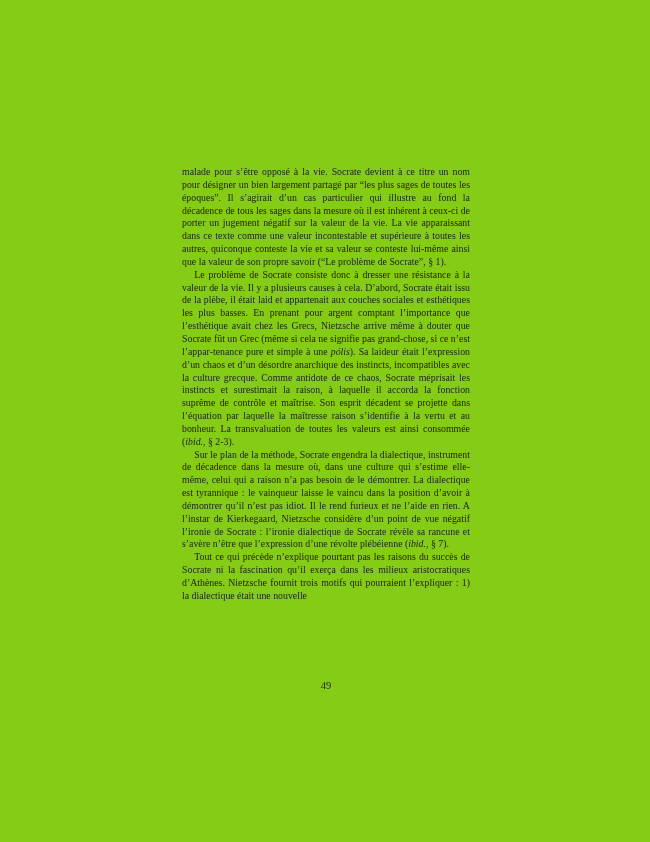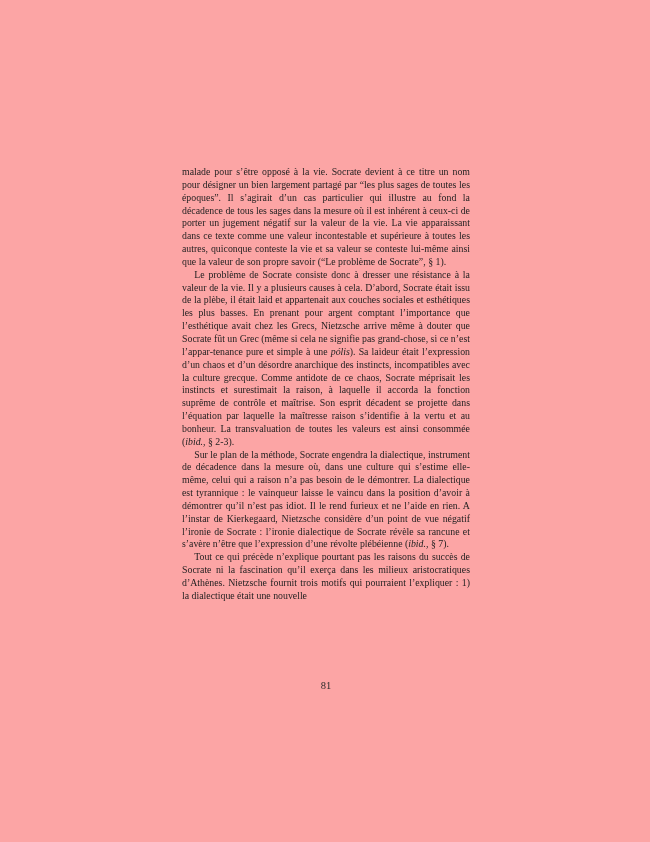--- a/index.html
+++ b/index.html
@@ -4,21 +4,21 @@
 <style>
   html, body {
     margin: 0;
     padding: 0;
     background: #ffffff;
   }
   .page {
     position: relative;
     width: 650px;
     height: 842px;
-    background: #fca5a5;
+    background: #84cc16;
     overflow: hidden;
     font-family: "Liberation Serif", serif;
     color: #1e1e1e;
   }
   .text-block {
     position: absolute;
     left: 182px;
     top: 165px;
     width: 331px;
     transform: scaleX(0.87);
@@ -52,14 +52,14 @@
 </head>
 <body>
 
 <div class="page">
   <div class="text-block" id="text-block">
       <p><span>malade pour s’être opposé à la vie. Socrate devient à ce titre un nom pour désigner un bien largement partagé par “les plus sages de toutes les époques”. Il s’agirait d’un cas particulier qui illustre au fond la décadence de tous les sages dans la mesure où il est inhérent à ceux-ci de porter un jugement négatif sur la valeur de la vie. La vie apparaissant dans ce texte comme une valeur incontestable et supérieure à toutes les autres, quiconque conteste la vie et sa valeur se conteste lui-même ainsi que la valeur de son propre savoir (“Le problème de Socrate”, § 1).</span></p>
       <p class="indent"><span>Le problème de Socrate consiste donc à dresser une résistance à la valeur de la vie. Il y a plusieurs causes à cela. D’abord, Socrate était issu de la plèbe, il était laid et appartenait aux couches sociales et esthétiques les plus basses. En prenant pour argent comptant l’importance que l’esthétique avait chez les Grecs, Nietzsche arrive même à douter que Socrate fût un Grec (même si cela ne signifie pas grand-chose, si ce n’est l’appar-tenance pure et simple à une </span><em>pólis</em><span>). Sa laideur était l’expression d’un chaos et d’un désordre anarchique des instincts, incompatibles avec la culture grecque. Comme antidote de ce chaos, Socrate méprisait les instincts et surestimait la raison, à laquelle il accorda la fonction suprême de contrôle et maîtrise. Son esprit décadent se projette dans l’équation par laquelle la maîtresse raison s’identifie à la vertu et au bonheur. La transvaluation de toutes les valeurs est ainsi consommée (</span><em>ibid.,</em><span> § 2-3).</span></p>
       <p class="indent"><span>Sur le plan de la méthode, Socrate engendra la dialectique, instrument de décadence dans la mesure où, dans une culture qui s’estime elle-même, celui qui a raison n’a pas besoin de le démontrer. La dialectique est tyrannique : le vainqueur laisse le vaincu dans la position d’avoir à démontrer qu’il n’est pas idiot. Il le rend furieux et ne l’aide en rien. A l’instar de Kierkegaard, Nietzsche considère d’un point de vue négatif l’ironie de Socrate : l’ironie dialectique de Socrate révèle sa rancune et s’avère n’être que l’expression d’une révolte plébéienne (</span><em>ibid.,</em><span> § 7).</span></p>
       <p class="indent"><span>Tout ce qui précède n’explique pourtant pas les raisons du succès de Socrate ni la fascination qu’il exerça dans les milieux aristocratiques d’Athènes. Nietzsche fournit trois motifs qui pourraient l’expliquer : 1) la dialectique était une nouvelle</span></p>
     </div>
-  <div class="page-number">81</div>
+  <div class="page-number">49</div>
 </div>
 
 </body></html>

